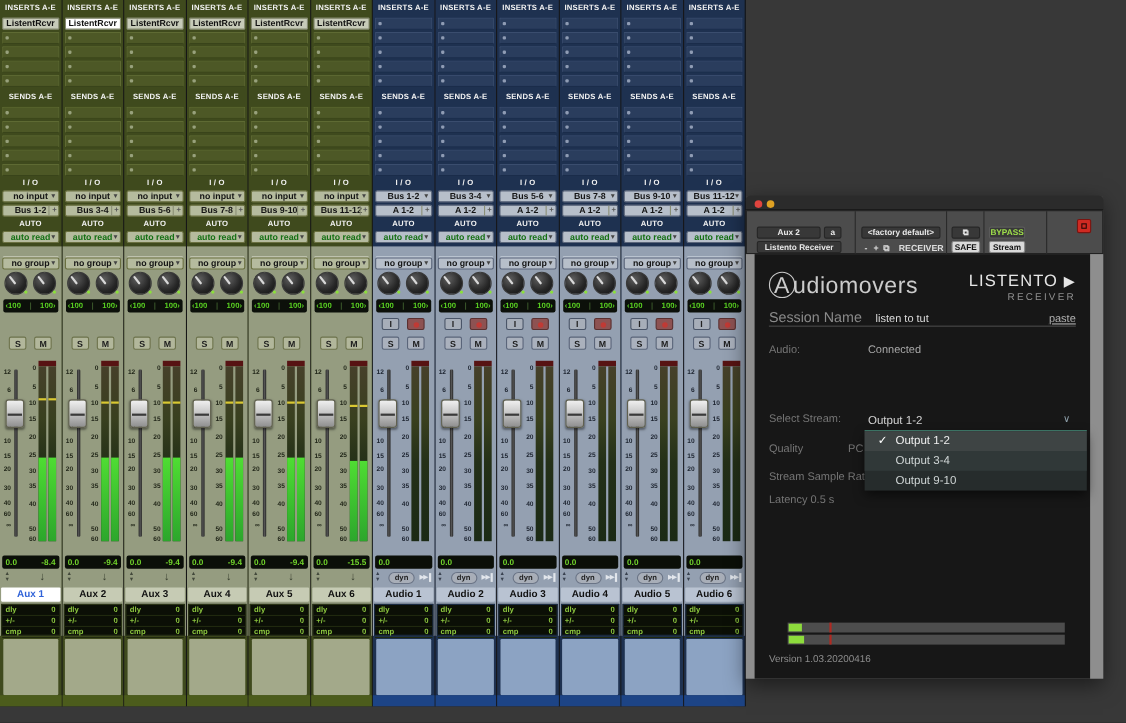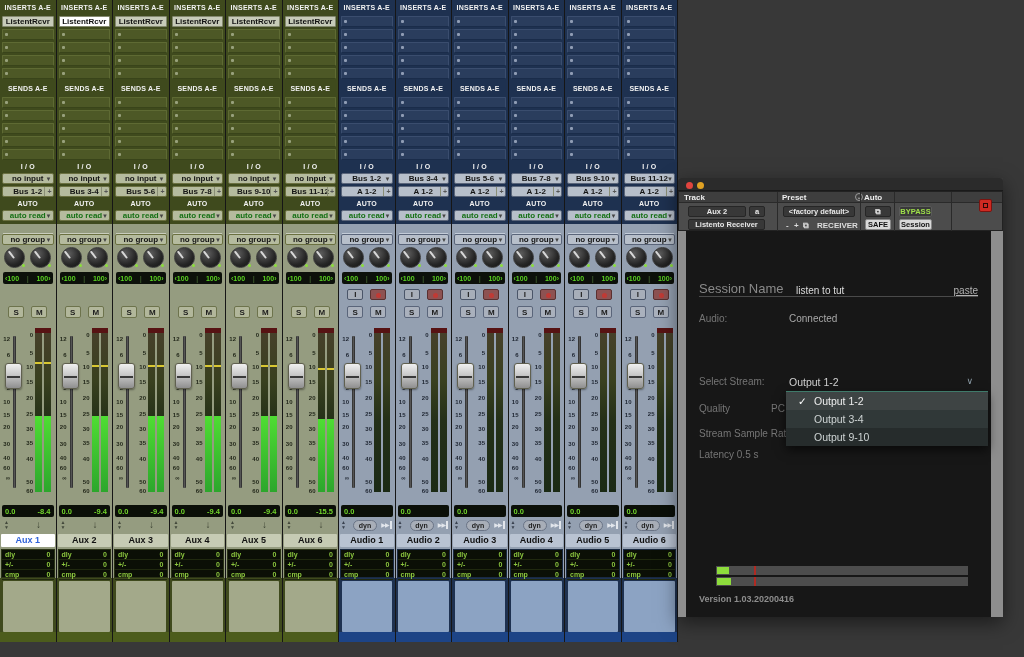--- a/index.html
+++ b/index.html
@@ -119,21 +119,21 @@
   .selchev{position:absolute;right:18px;top:145px;font-size:9px;color:#8fa0ab;}
   .ddpanel{position:absolute;left:100px;top:160px;width:202px;background:#262c2c;border-top:1px solid #3f7a6a;box-shadow:0 4px 10px rgba(0,0,0,.6);}
   .dditem{position:relative;height:18px;font-size:10.5px;color:#ced4d4;line-height:18px;padding-left:28px;}
   .dditem .chk{position:absolute;left:12px;top:0;color:#fff;}
   .dditem.first{background:#3e4444;color:#eee;}
   .dditem.hover{background:#303838;}
   .dcbtn{position:absolute;left:30px;top:302px;width:252px;height:26px;background:#f5281b;border-radius:2px;color:#fff;font-size:14.5px;text-align:center;line-height:26px;}
   .pmeter{position:absolute;left:30px;width:252px;height:9px;background:#4d4d4d;}
   .pmeter .g{position:absolute;left:1px;top:1px;height:7px;background:#8ddc3c;}
   .pmeter .t{position:absolute;left:38px;top:0;width:2px;height:100%;background:#b02a22;}
-  .verlbl{position:absolute;left:13px;top:363px;font-size:9px;color:#8d8d8d;font-weight:bold;}
+  .verlbl{position:absolute;left:13px;top:363px;font-size:9px;color:#8d8d8d;}
 </style>
 </head>
 <body>
 
 <div id="screen">
   <div id="mixer">
       <div class="ch aux">
     <div class="sec-label" style="top:4px">INSERTS A-E</div>
     <div class="slot filled " style="top:16px">ListentRcvr</div>
         <div class="slot" style="top:29px">
@@ -1407,49 +1407,50 @@
   </div>
     </div>
 
   <div id="plugwin">
     <div id="titlebar">
       <span class="tl red"></span>
       <span class="tl yellow"></span>
     </div>
 
     <div id="ptheader">
-      <div class="lblrow">
-        <span class="hlbl" style="left:5px">Track</span>
-        <span class="hlbl" style="left:103px">Preset</span>
-        <span class="hlbl" style="left:185px">Auto</span>
-        <span class="circlechev">⌄</span>
-      </div>
       <div class="hsep" style="left:98px"></div>
       <div class="hsep" style="left:181px"></div>
       <div class="hsep" style="left:215px"></div>
       <div class="hsep" style="left:272px"></div>
       <div class="hbtn" style="left:9px;top:14px;width:58px">Aux 2</div>
       <span class="hbtn" style="left:70px;top:14px;width:16px">a</span>
       <div class="hbtn" style="left:9px;top:27px;width:77px">Listento Receiver</div>
       <div class="hbtn" style="left:104px;top:14px;width:72px">&lt;factory default&gt;</div>
       <span class="presetmini" style="left:107px;top:29px">-</span>
       <span class="presetmini" style="left:115px;top:29px">+</span>
       <span class="presetmini" style="left:124px;top:29px">⧉</span>
       <span class="presetmini" style="left:138px;top:29px">RECEIVER</span>
       <div class="hbtn" style="left:186px;top:14px;width:26px">⧉</div>
       <div class="hbtn light" style="left:186px;top:27px;width:26px">SAFE</div>
       <div class="hbtn bypass" style="left:220px;top:14px;width:33px">BYPASS</div>
-      <div class="hbtn light" style="left:220px;top:27px;width:33px">Session</div>
+      <div class="hbtn light" style="left:220px;top:27px;width:33px">Stream</div>
       <div class="targetbtn">
           <i></i>
         </div>
     </div>
 
     <div id="plugbody">
       <div id="plugink">
+        <div class="brandrow">
+          <div class="brand"><span class="ring">A</span><span>udiomovers</span></div>
+          <div class="product">
+            <div class="l1"><span>LISTENTO</span> <span class="tri">▶</span></div>
+            <div class="l2">RECEIVER</div>
+          </div>
+        </div>
         <div class="sessrow">
           <span class="sesslbl">Session Name</span>
           <span class="sessval">listen to tut</span>
           <span class="pastelink">paste</span>
         </div>
         <span class="row-label" style="top:82px">Audio:</span>
         <span class="row-value" style="top:82px">Connected</span>
         <span class="row-label" style="top:145px">Select Stream:</span>
         <span class="selval">Output 1-2</span>
         <span class="selchev">∨</span>

